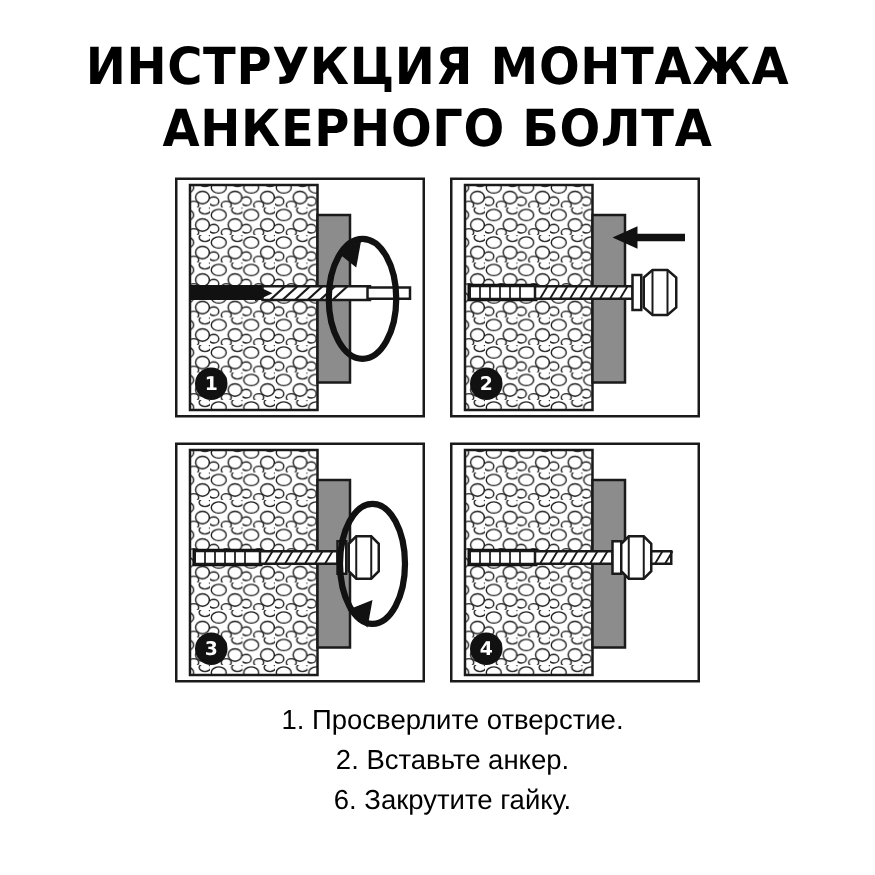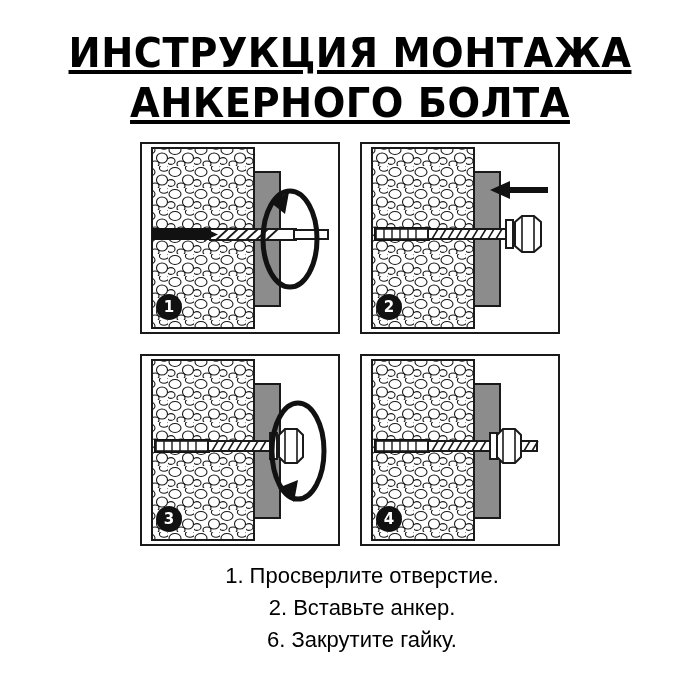--- a/index.html
+++ b/index.html
@@ -13,21 +13,20 @@
     font-family: "Liberation Sans", sans-serif;
     color: #000000;
     overflow: hidden;
     position: relative;
   }
   .page {
     width: 700px;
     height: 700px;
     position: relative;
     box-sizing: border-box;
-    text-decoration: underline;
   }
 
   
   .title {
     text-align: center;
     font-weight: bold;
     font-size: 41px;
     line-height: 50px;
     letter-spacing: 0.5px;
     padding-top: 28px;

